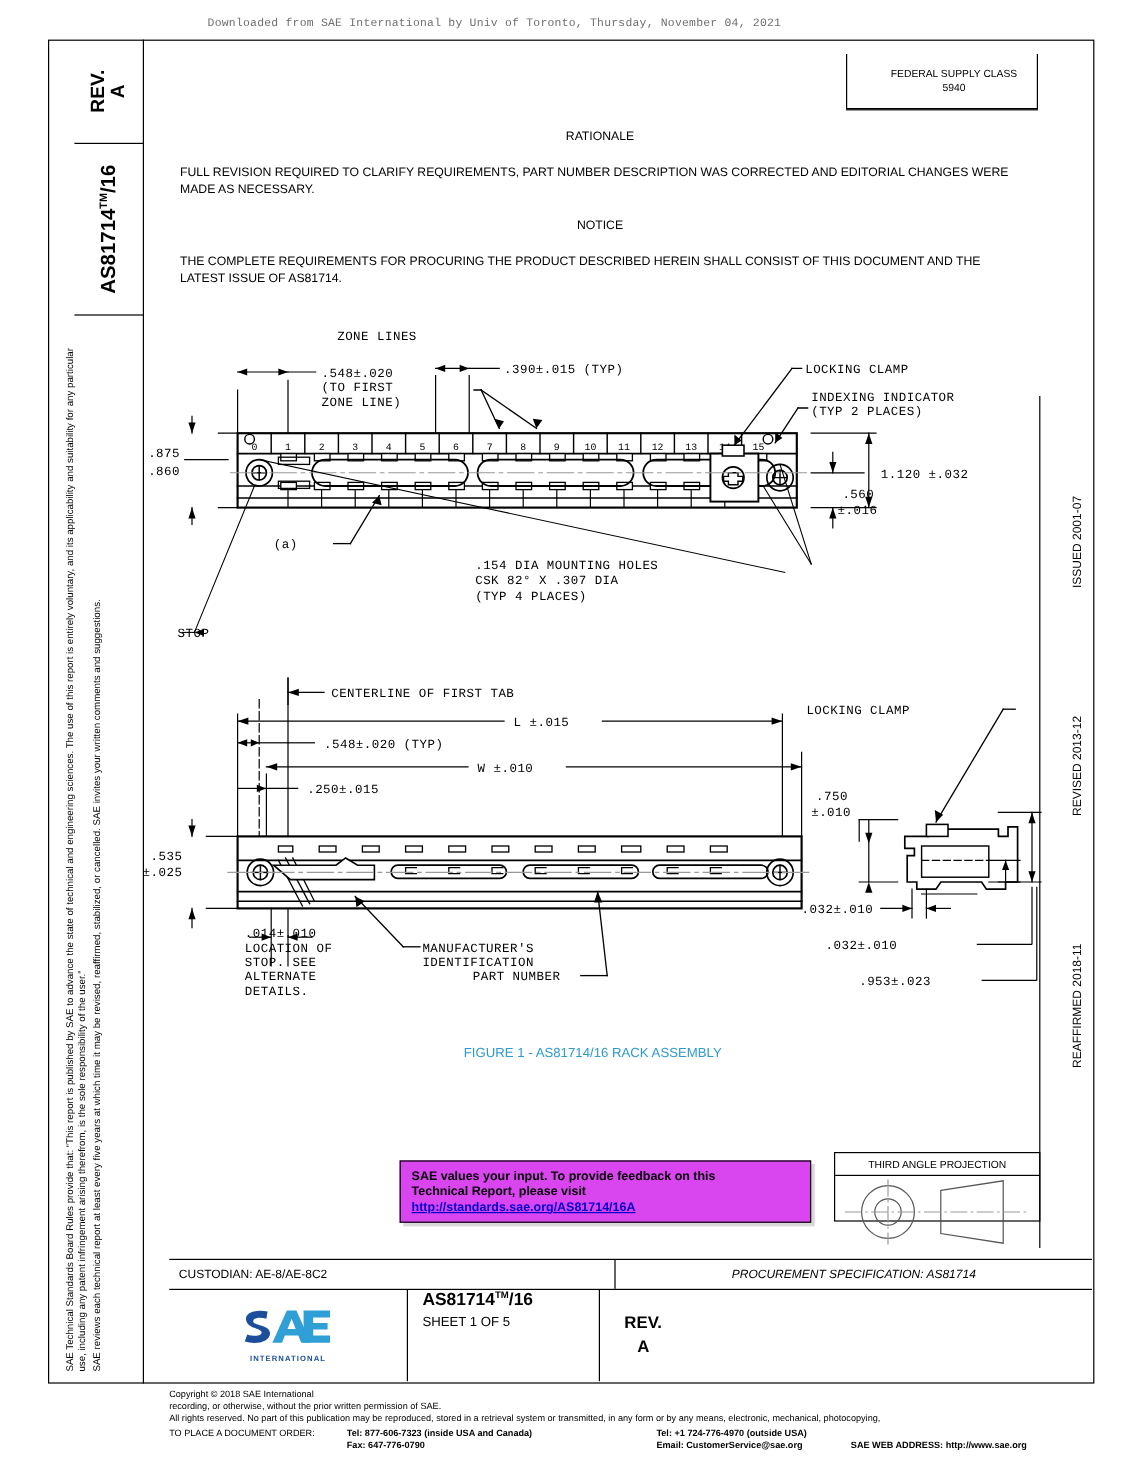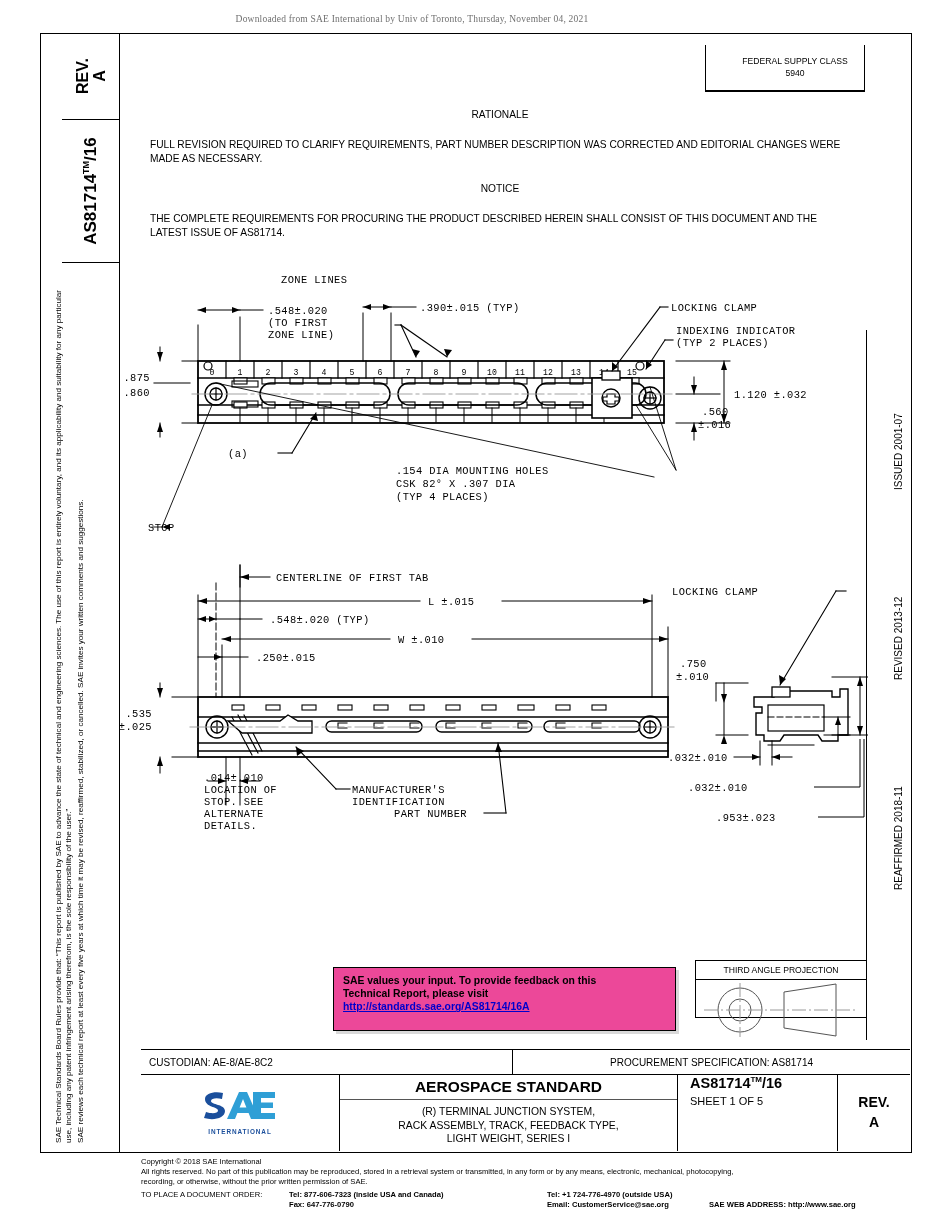--- a/index.html
+++ b/index.html
@@ -11,21 +11,21 @@
     color: #000;
     position: relative;
     overflow: hidden;
   }
   .page { position:absolute; inset:0; }
 
   
   .dl-banner {
     position:absolute; left:0; top:14px; width:824px;
     text-align:center;
-    font-family:Liberation Serif, serif;
+    font-family:Liberation Mono, monospace;
     font-size:9.5px; color:#6f6f6f; letter-spacing:.2px;
   }
 
   
   .frame {
     position:absolute; left:40px; top:33px;
     width:872px; height:1120px;
     border:1.6px solid #000;
   }
 
@@ -96,22 +96,22 @@
   
   .drawing { position:absolute; left:120px; top:265px; width:748px; height:630px; }
   .drawing svg { display:block; }
   .fig-caption {
     position:absolute; left:120px; top:872px; width:748px;
     text-align:center; font-size:11px; color:#2e9ad0; font-weight:normal;
   }
 
   
   .feedback {
-    position:absolute; left:333px; top:967px; width:343px; height:64px;
-    border:1.5px solid #000; background:#ec4899;
+    position:absolute; left:333px; top:967px; width:343px; height:52px;
+    border:1.5px solid #000; background:#d946ef;
     box-shadow: 3px 3px 0 0 #d9d9d9;
     padding:6px 9px;
     font-size:10.4px; font-weight:bold; line-height:1.27;
   }
   .feedback a { color:#0000cc; text-decoration:underline; }
 
   
   .tap {
     position:absolute; left:695px; top:960px; width:172px; height:58px;
     border:1.4px solid #000;
@@ -122,21 +122,21 @@
     font-size:8.6px;
   }
 
   
   .cust-row {
     position:absolute; left:141px; top:1049px; width:769px; height:26px;
     border-top:1.6px solid #000; border-bottom:1.6px solid #000;
     display:flex; align-items:center;
   }
   .cust-left { width:372px; height:100%; border-right:1.5px solid #000; display:flex; align-items:center; padding-left:8px; font-size:10px; }
-  .cust-right { flex:1; height:100%; display:flex; align-items:center; justify-content:center; font-size:10px; }
+  .cust-right { flex:1; height:100%; display:flex; align-items:center; justify-content:center; font-size:10px;font-style:italic; }
 
   
   .title-block {
     position:absolute; left:141px; top:1075px; width:769px; height:76px;
     display:flex;
   }
   .tb-logo { width:199px; border-right:1.5px solid #000; display:flex; align-items:center; justify-content:center; }
   .tb-mid { flex:1; border-right:1.5px solid #000; display:flex; flex-direction:column; }
   .tb-mid-top { height:25px; display:flex; align-items:center; justify-content:center; font-weight:bold; font-size:15.5px; border-bottom:1.4px solid #555; }
   .tb-mid-bot { flex:1; display:flex; flex-direction:column; align-items:center; justify-content:center; font-size:10.4px; line-height:1.34; text-align:center; }
@@ -600,20 +600,21 @@
       </g>
       <g stroke="#000" stroke-width="1" fill="none">
         <line x1="694" y1="522" x2="740" y2="522"></line>
         <line x1="740" y1="522" x2="740" y2="474"></line>
         <line x1="698" y1="552" x2="744" y2="552"></line>
         <line x1="744" y1="552" x2="744" y2="474"></line>
       </g>
     </svg>
   </div>
 
+  <div class="fig-caption">FIGURE 1 - AS81714/16 RACK ASSEMBLY</div>
 
   <div class="feedback">
     <div>SAE values your input. To provide feedback on this</div>
     <div>Technical Report, please visit</div>
     <a href="#">http://standards.sae.org/AS81714/16A</a>
   </div>
 
   <div class="tap">
     <div class="tap-title">THIRD ANGLE PROJECTION</div>
     <svg width="169" height="60" viewBox="0 0 169 60">
@@ -641,44 +642,36 @@
       <div class="sae-logo">
         <svg width="78" height="34" viewBox="0 0 78 34">
           <path d="M4 9 C4 3, 14 1, 22 3 L21 9 C16 7.5, 10 8, 10 11 C10 15, 24 14, 24 21 C24 28, 13 31, 3 28 L5 22 C11 24, 17 23.5, 17 20.5 C17 16.5, 4 17.5, 4 9 Z" fill="#1b4f9c"></path>
           <path d="M26 29 L38 2 L46 2 L58 29 L50 29 L47.6 23 L36.4 23 L34 29 Z M38.6 17.5 L45.4 17.5 L42 9 Z" fill="#2f9fd6"></path>
           <path d="M52 2 L74 2 L74 8 L60 8 L60 12.5 L72 12.5 L72 18 L60 18 L60 23 L74 23 L74 29 L52 29 Z" fill="#2f9fd6"></path>
           <path d="M40 2 L46 2 L58 29 L50 29 L47.6 23 L40 23 Z" fill="#1b4f9c" opacity="0.0"></path>
         </svg>
         <div class="intl">INTERNATIONAL</div>
       </div>
     </div>
-    <div class="tb-mid">
-      <div class="tb-mid-top">AEROSPACE STANDARD</div>
-      <div class="tb-mid-bot">
-        <span>(R) TERMINAL JUNCTION SYSTEM,</span>
-        <span>RACK ASSEMBLY, TRACK, FEEDBACK TYPE,</span>
-        <span>LIGHT WEIGHT, SERIES I</span>
-      </div>
-    </div>
     <div class="tb-doc">
       <div class="tb-doc-num">
         <span>AS81714</span><span class="tm">TM</span><span>/16</span>
       </div>
       <div class="tb-doc-sheet">SHEET 1 OF 5</div>
     </div>
     <div class="tb-rev">
       <span>REV.</span>
       <span>A</span>
     </div>
   </div>
 
   <div class="footer">
     <div>Copyright © 2018 SAE International</div>
+    <div>recording, or otherwise, without the prior written permission of SAE.</div>
     <div>All rights reserved. No part of this publication may be reproduced, stored in a retrieval system or transmitted, in any form or by any means, electronic, mechanical, photocopying,</div>
-    <div>recording, or otherwise, without the prior written permission of SAE.</div>
     <div class="order-row">
       <div class="ord-label">TO PLACE A DOCUMENT ORDER:</div>
       <div class="ord-c1">
         <div style="font-weight:bold">Tel: 877-606-7323 (inside USA and Canada)</div>
         <div style="font-weight:bold">Fax: 647-776-0790</div>
       </div>
       <div class="ord-c2" style="margin-left:90px">
         <div style="font-weight:bold">Tel: +1 724-776-4970 (outside USA)</div>
         <div style="font-weight:bold">Email: CustomerService@sae.org</div>
       </div>

